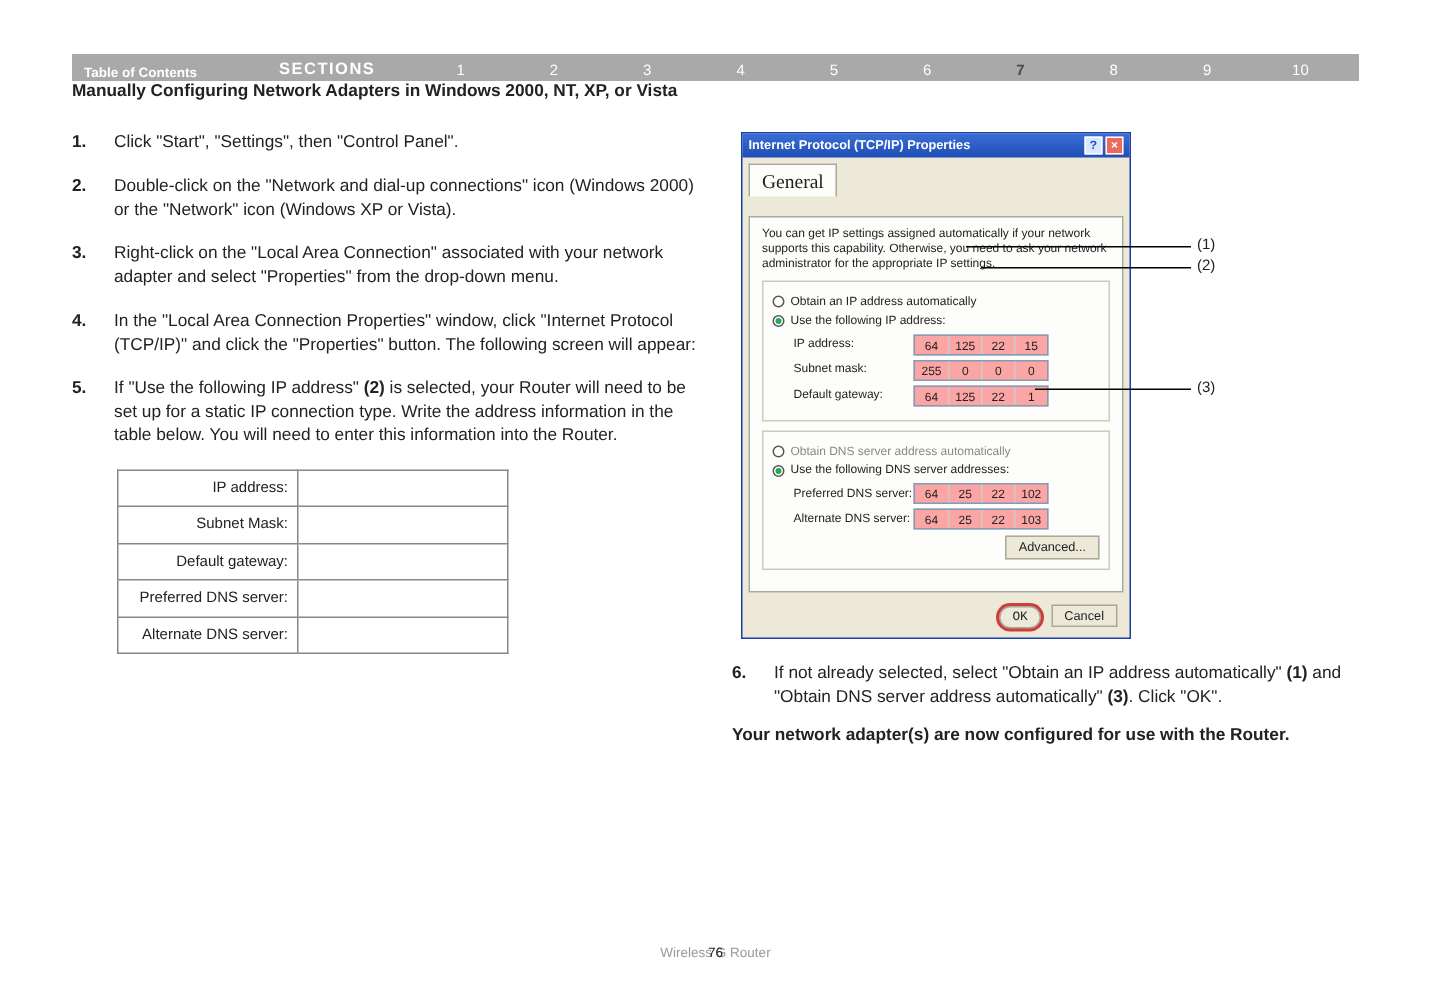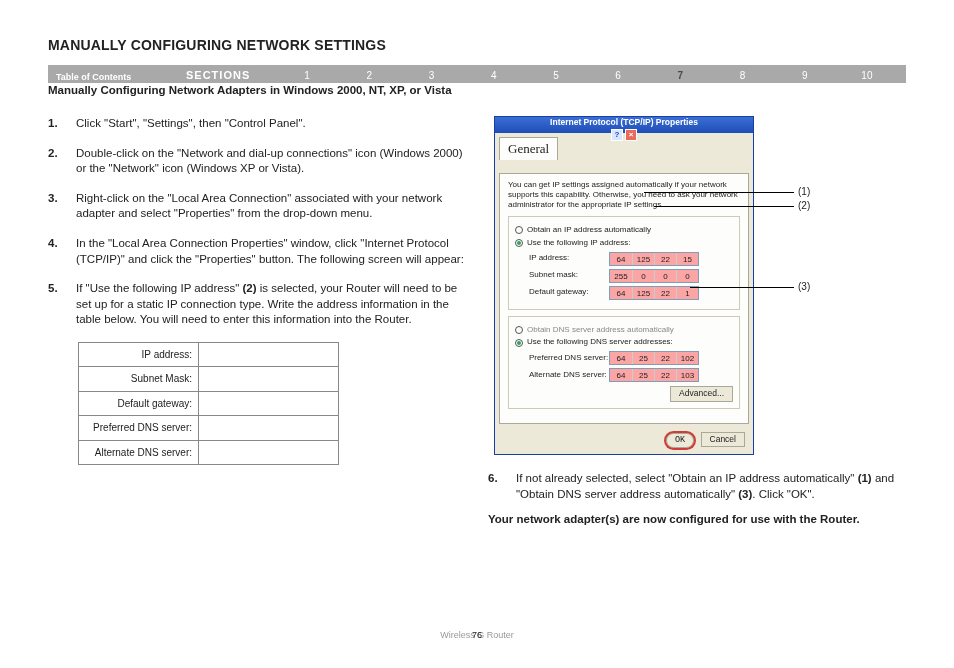--- a/index.html
+++ b/index.html
@@ -69,21 +69,20 @@
   .dlg .tb {
     height: 16px;
     background: linear-gradient(#3b6fd6,#1e4db5);
     color: #fff;
     display: flex;
     align-items: center;
     padding: 0 4px;
     font-weight: bold;
     font-size: 8.5px;
     justify-content: space-between;
-    flex-direction: column;
   }
   .tb-icons { display:flex; gap:2px;}
   .tb-icons .ic { width:12px; height:12px; background:#d9e6ff; border:1px solid #fff; color:#1e4db5; font-size:8px; text-align:center; line-height:10px;}
   .tb-icons .ic.cl { background:#e86b5c; color:#fff;}
   .dlg .tab {
     display:inline-block;
     margin: 4px 0 13px 4px;
     padding: 2px 8px;
     background:#fdfdfb;
     border:1px solid #aca899;
@@ -135,21 +134,20 @@
     bottom:27px; left:48px; right:48px;
     display:flex; justify-content:center;
     color:#999; font-size:9px; font-weight:normal;
   }
   .foot .pn { position:absolute; left:50%; transform:translateX(-50%); color:#222;}
 </style>
 </head>
 <body>
 
 <div class="page">
-  <div class="title">MANUALLY CONFIGURING NETWORK SETTINGS</div>
 
   <div class="nav">
     <span class="toc">Table of Contents</span>
     <span class="sections">SECTIONS</span>
     <span class="num">1</span>
     <span class="num">2</span>
     <span class="num">3</span>
     <span class="num">4</span>
     <span class="num">5</span>
     <span class="num">6</span>

